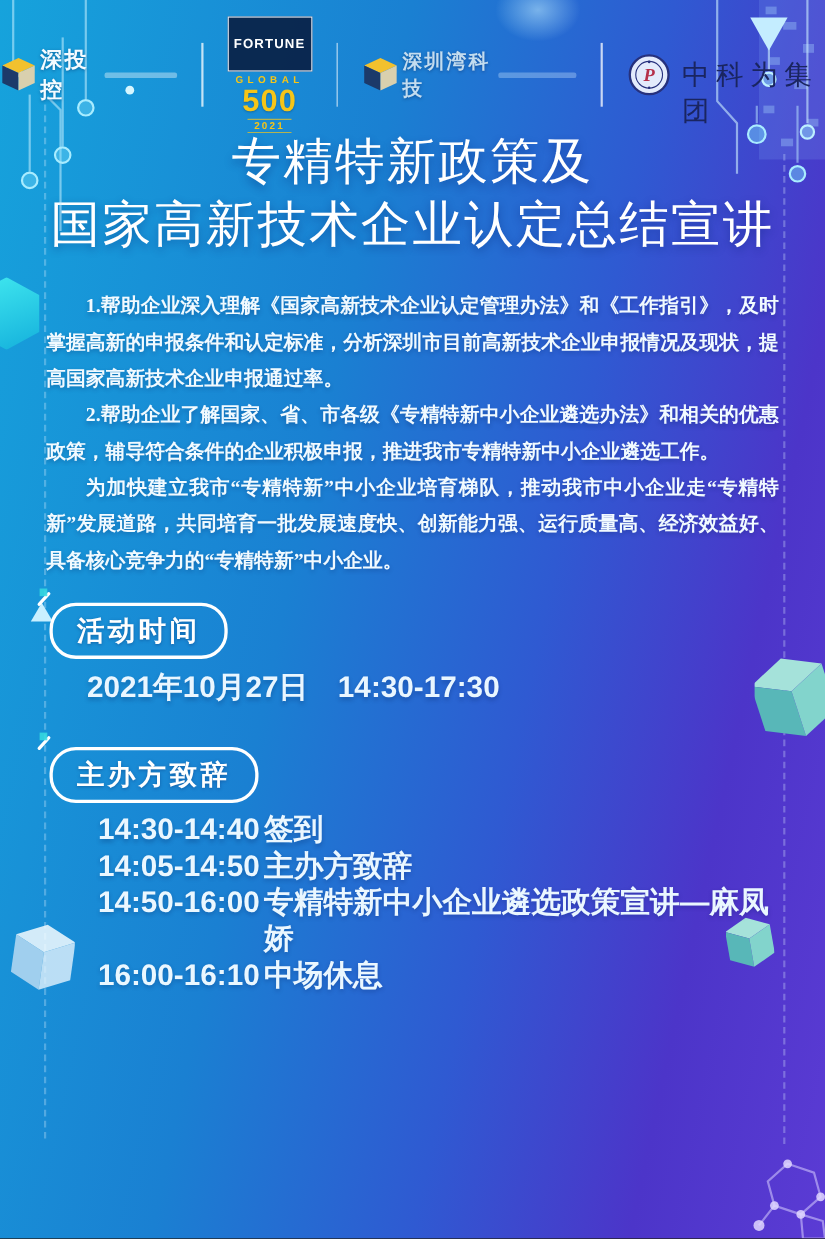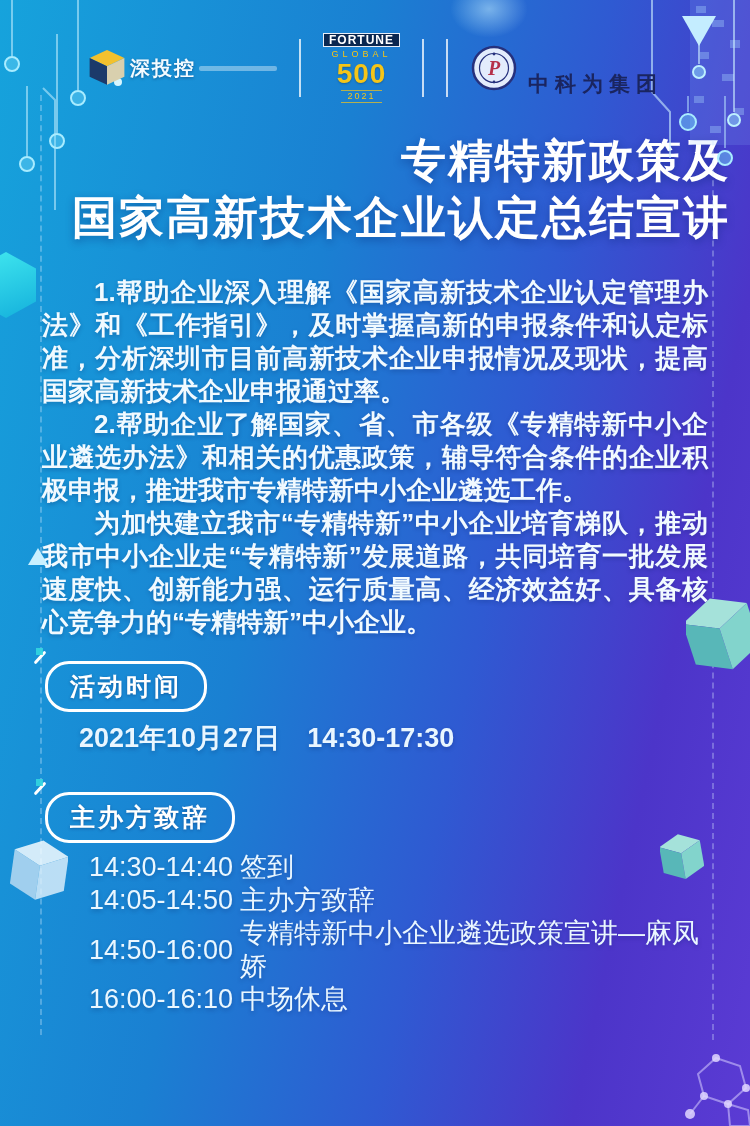--- a/index.html
+++ b/index.html
@@ -14,48 +14,48 @@
   .glow-blob{border-radius:50%;background:radial-gradient(ellipse at center,rgba(190,235,255,.55),rgba(190,235,255,0) 70%);}
 
   
   .logo-bar{position:relative;display:flex;justify-content:center;align-items:center;gap:22px;padding-top:26px;height:84px;}
   .logo-col{display:flex;flex-direction:row;align-items:center;gap:3px;}
   .logo-name{font-size:20px;font-weight:800;color:#f4fbff;letter-spacing:2px;text-shadow:0 1px 3px rgba(0,20,70,.4);}
   .logo-name.faded{color:#c3dcef;font-size:18px;}
   .logo-subbar{height:5px;border-radius:2px;background:rgba(255,255,255,.38);}
   .logo-divider{width:2px;height:58px;background:rgba(255,255,255,.75);}
   .fortune{display:flex;flex-direction:column;align-items:center;line-height:1;}
-  .f-brand{background:rgba(8,24,58,.85);border:1px solid #e8eef8;color:#fff;font-weight:800;font-size:12px;letter-spacing:1px;padding:0 5px;}
-  .f-global{color:#f5c518;font-size:9px;font-weight:400;letter-spacing:4px;margin-top:3px;}
+  .f-brand{background:rgba(8,24,58,.85);border:1px solid #e8eef8;color:#fff;font-weight:800;font-size:12px;letter-spacing:1px;padding:18px 5px;}
+  .f-global{color:#f5c518;font-size:9px;font-weight:700;letter-spacing:4px;margin-top:3px;}
   .f-500{color:#f5c518;font-size:28px;font-weight:900;letter-spacing:1px;margin-top:1px;text-shadow:0 1px 2px rgba(0,0,0,.25);}
-  .f-year{color:#f5c518;font-size:9px;font-weight:400;letter-spacing:2px;margin-top:2px;border-top:1px solid rgba(245,197,24,.7);border-bottom:1px solid rgba(245,197,24,.7);padding:1px 6px;}
+  .f-year{color:#f5c518;font-size:9px;font-weight:700;letter-spacing:2px;margin-top:2px;border-top:1px solid rgba(245,197,24,.7);border-bottom:1px solid rgba(245,197,24,.7);padding:1px 6px;}
   .zkw{display:flex;align-items:center;gap:10px;}
-  .zkw-name{color:#1a2560;font-weight:700;font-size:21px;letter-spacing:6px;margin-top:31px;}
-
-  
-  .title{margin:22px 20px 0;text-align:right;font-size:45px;line-height:57px;font-weight:700;letter-spacing:2px;color:#fff;
+  .zkw-name{color:#1a2560;font-weight:400;font-size:25px;letter-spacing:6px;margin-top:31px;}
+
+  
+  .title{margin:8px 20px 0;text-align:center;font-size:45px;line-height:57px;font-weight:400;letter-spacing:2px;color:#fff;
     text-shadow:0 3px 8px rgba(0,30,110,.4);}
 
   
-  .intro{margin:30px 42px 15px;font-size:26px;line-height:33px;font-weight:600;color:#f1faff;text-align:justify;
-    text-shadow:0 2px 4px rgba(0,30,90,.28);}
+  .intro{margin:30px 42px 15px;font-size:18px;line-height:33px;font-weight:600;color:#f1faff;text-align:justify;
+    text-shadow:0 2px 4px rgba(0,30,90,.28);font-family:Liberation Serif, serif;}
   .intro p{margin:0;text-indent:2em;}
 
   
   .section{margin-left:45px;position:relative;}
   .badge{position:relative;display:inline-block;border:3px solid #fff;border-radius:24px;padding:6px 22px;
     font-size:25px;font-weight:800;letter-spacing:3px;color:#fff;text-shadow:0 1px 3px rgba(0,20,80,.35);}
   .badge::before{content:"";position:absolute;left:-16px;top:-8px;width:16px;height:3px;background:#fff;transform:rotate(-48deg);border-radius:2px;}
   .badge::after{content:"";position:absolute;left:-12px;top:-16px;width:7px;height:7px;background:#35dbe0;opacity:.85;}
   .sec-time{margin-top:22px;}
   .sec-venue{margin-top:26px;}
   .sec-flow{margin-top:36px;}
   .sec-text{margin:8px 0 0 34px;font-size:27px;line-height:36px;font-weight:600;color:#e9f6ff;text-shadow:0 2px 4px rgba(0,30,90,.28);}
   .schedule{margin:8px 0 0 44px;}
-  .sched-row{display:flex;font-size:27px;line-height:33px;font-weight:400;color:#eaf7ff;text-shadow:0 2px 4px rgba(0,30,90,.28);align-items:center;}
+  .sched-row{display:flex;font-size:27px;line-height:33px;font-weight:700;color:#eaf7ff;text-shadow:0 2px 4px rgba(0,30,90,.28);}
   .sched-time{width:151px;flex:none;}
   .sched-label{flex:1;padding-right:50px;}
 
   
   .hex-left{left:-24px;top:252px;width:60px;height:66px;background:linear-gradient(160deg,#41e9ef,#14b0dc);
     clip-path:polygon(50% 0,100% 25%,100% 75%,50% 100%,0 75%,0 25%);}
   .tri-up{left:28px;top:548px;width:0;height:0;border-left:10px solid transparent;border-right:10px solid transparent;border-bottom:17px solid #c9f0ff;}
 </style>
 </head>
 <body>
@@ -171,20 +171,29 @@
 
     <div class="fortune">
       <div class="f-brand">FORTUNE</div>
       <div class="f-global">GLOBAL</div>
       <div class="f-500">500</div>
       <div class="f-year">2021</div>
     </div>
 
     <div class="logo-divider"></div>
 
+    <div class="logo-col">
+      <svg width="40" height="36" viewBox="0 0 64 58">
+        <polygon points="32,0 60,13 32,26 4,13" fill="#f2c12e"></polygon>
+        <polygon points="4,13 32,26 32,56 4,43" fill="#1c3a6a"></polygon>
+        <polygon points="60,13 32,26 32,56 60,43" fill="#d9d0ae"></polygon>
+      </svg>
+      <div class="logo-name faded">深圳湾科技</div>
+      <div class="logo-subbar" style="width:84px;background:rgba(200,230,255,.35);"></div>
+    </div>
 
     <div class="logo-divider"></div>
 
     <div class="zkw">
       <svg width="48" height="48" viewBox="0 0 48 48">
         <circle cx="24" cy="24" r="21" fill="rgba(243,247,255,.92)" stroke="#26317d" stroke-width="2.5"></circle>
         <circle cx="24" cy="24" r="14.5" fill="none" stroke="#26317d" stroke-width="1.2"></circle>
         <text x="24" y="31" text-anchor="middle" font-size="20" font-weight="bold" font-style="italic" font-family="'Liberation Serif',serif" fill="#b5304a">P</text>
         <circle cx="24" cy="10" r="1.4" fill="#26317d"></circle>
         <circle cx="24" cy="38" r="1.4" fill="#26317d"></circle>

